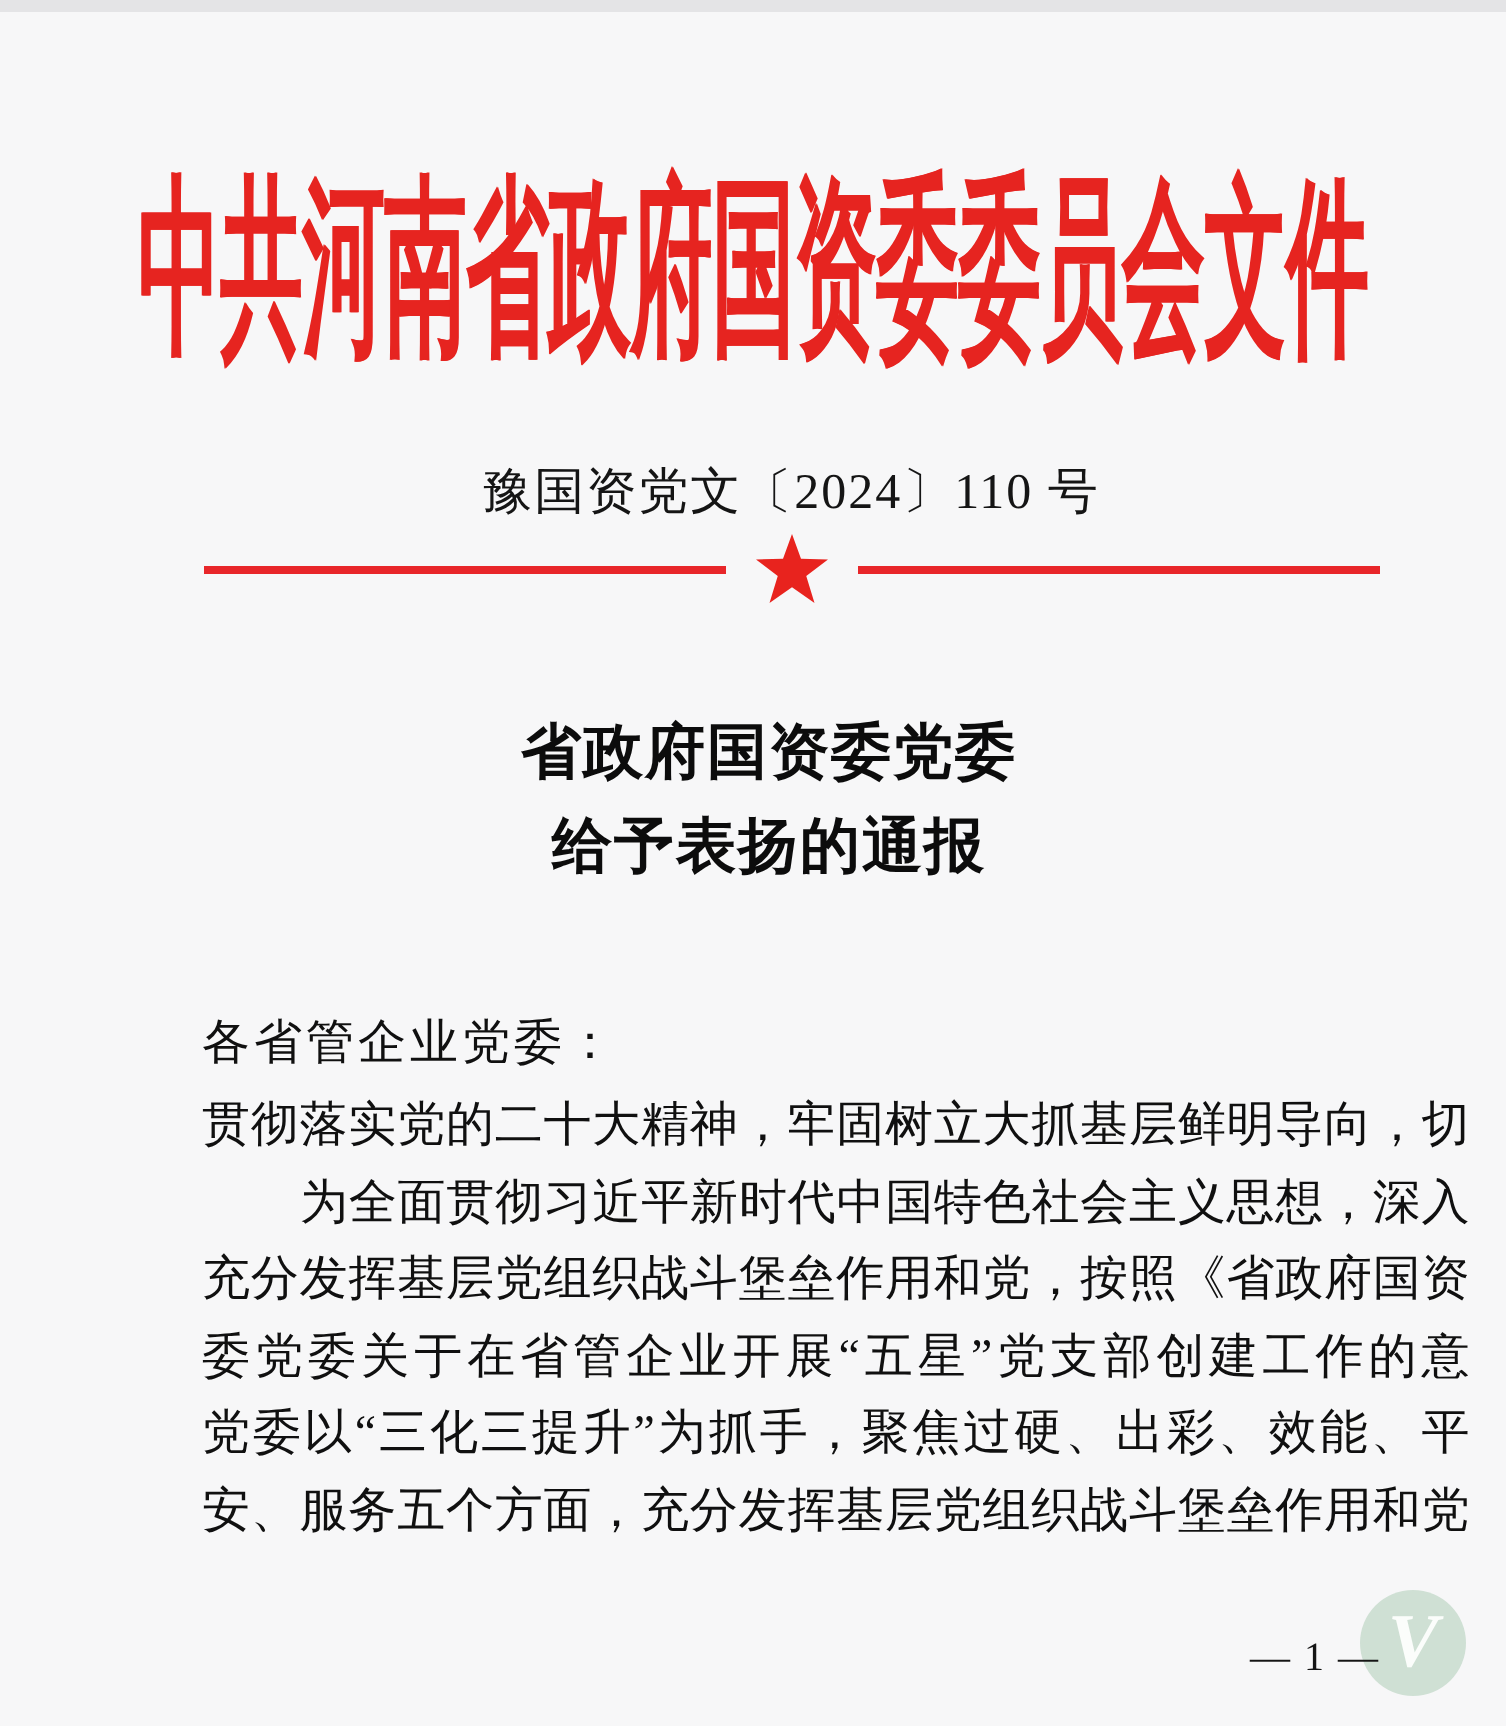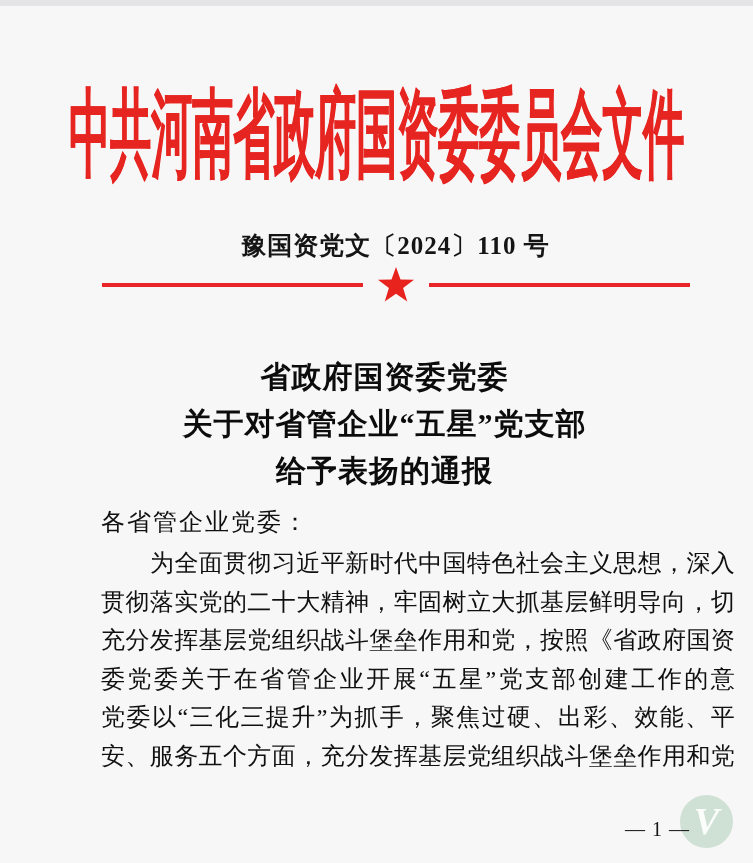--- a/index.html
+++ b/index.html
@@ -35,21 +35,21 @@
   }
   
   .doc-number {
     position: absolute; left: 0; top: 229px;
     width: 753px;
     text-align: center;
     padding-left: 38px;
     font-size: 25px;
     letter-spacing: 1px;
     color: #151515;
-    font-weight: 700;
+    font-weight: 400;
   }
   
   .divider {
     position: absolute; left: 102px; top: 267px;
     width: 588px; height: 36px;
     display: flex; align-items: center;
   }
   .divider .rule {
     flex: 1 1 auto; height: 4px;
     background: #e8262a;
@@ -136,29 +136,28 @@
   <div class="star-wrap">
     <svg width="46" height="36" viewBox="0 0 100 96" aria-hidden="true">
       <polygon fill="#e8231e" points="50,0 62,33 98,34 69,56 80,92 50,71 20,92 31,56 2,34 38,33"></polygon>
     </svg>
   </div>
   <div class="rule"></div>
 </div>
 
 <div class="doc-title">
   <div>省政府国资委党委</div>
-  <div>关于对省管企业“五星”党支部</div>
   <div>给予表扬的通报</div>
 </div>
 
 <div class="content">
   <div class="salutation">各省管企业党委：</div>
   <div class="body-para">
+    <div class="body-line">贯彻落实党的二十大精神，牢固树立大抓基层鲜明导向，切</div>
     <div class="body-line indent">为全面贯彻习近平新时代中国特色社会主义思想，深入</div>
-    <div class="body-line">贯彻落实党的二十大精神，牢固树立大抓基层鲜明导向，切</div>
     <div class="body-line">充分发挥基层党组织战斗堡垒作用和党，按照《省政府国资</div>
     <div class="body-line">委党委关于在省管企业开展“五星”党支部创建工作的意</div>
     <div class="body-line">党委以“三化三提升”为抓手，聚焦过硬、出彩、效能、平</div>
     <div class="body-line">安、服务五个方面，充分发挥基层党组织战斗堡垒作用和党</div>
   </div>
 </div>
 
 <div class="page-number">— 1 —</div>
 
 <div class="watermark">

